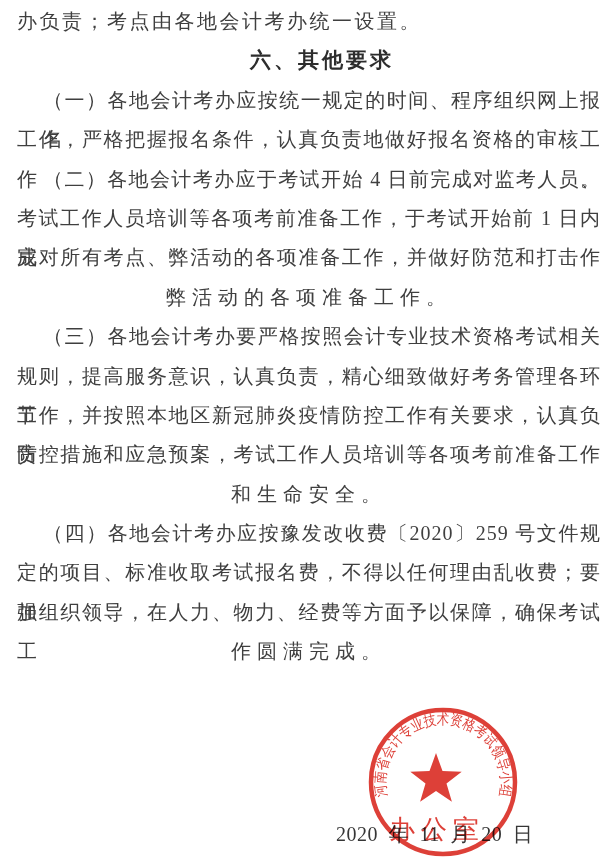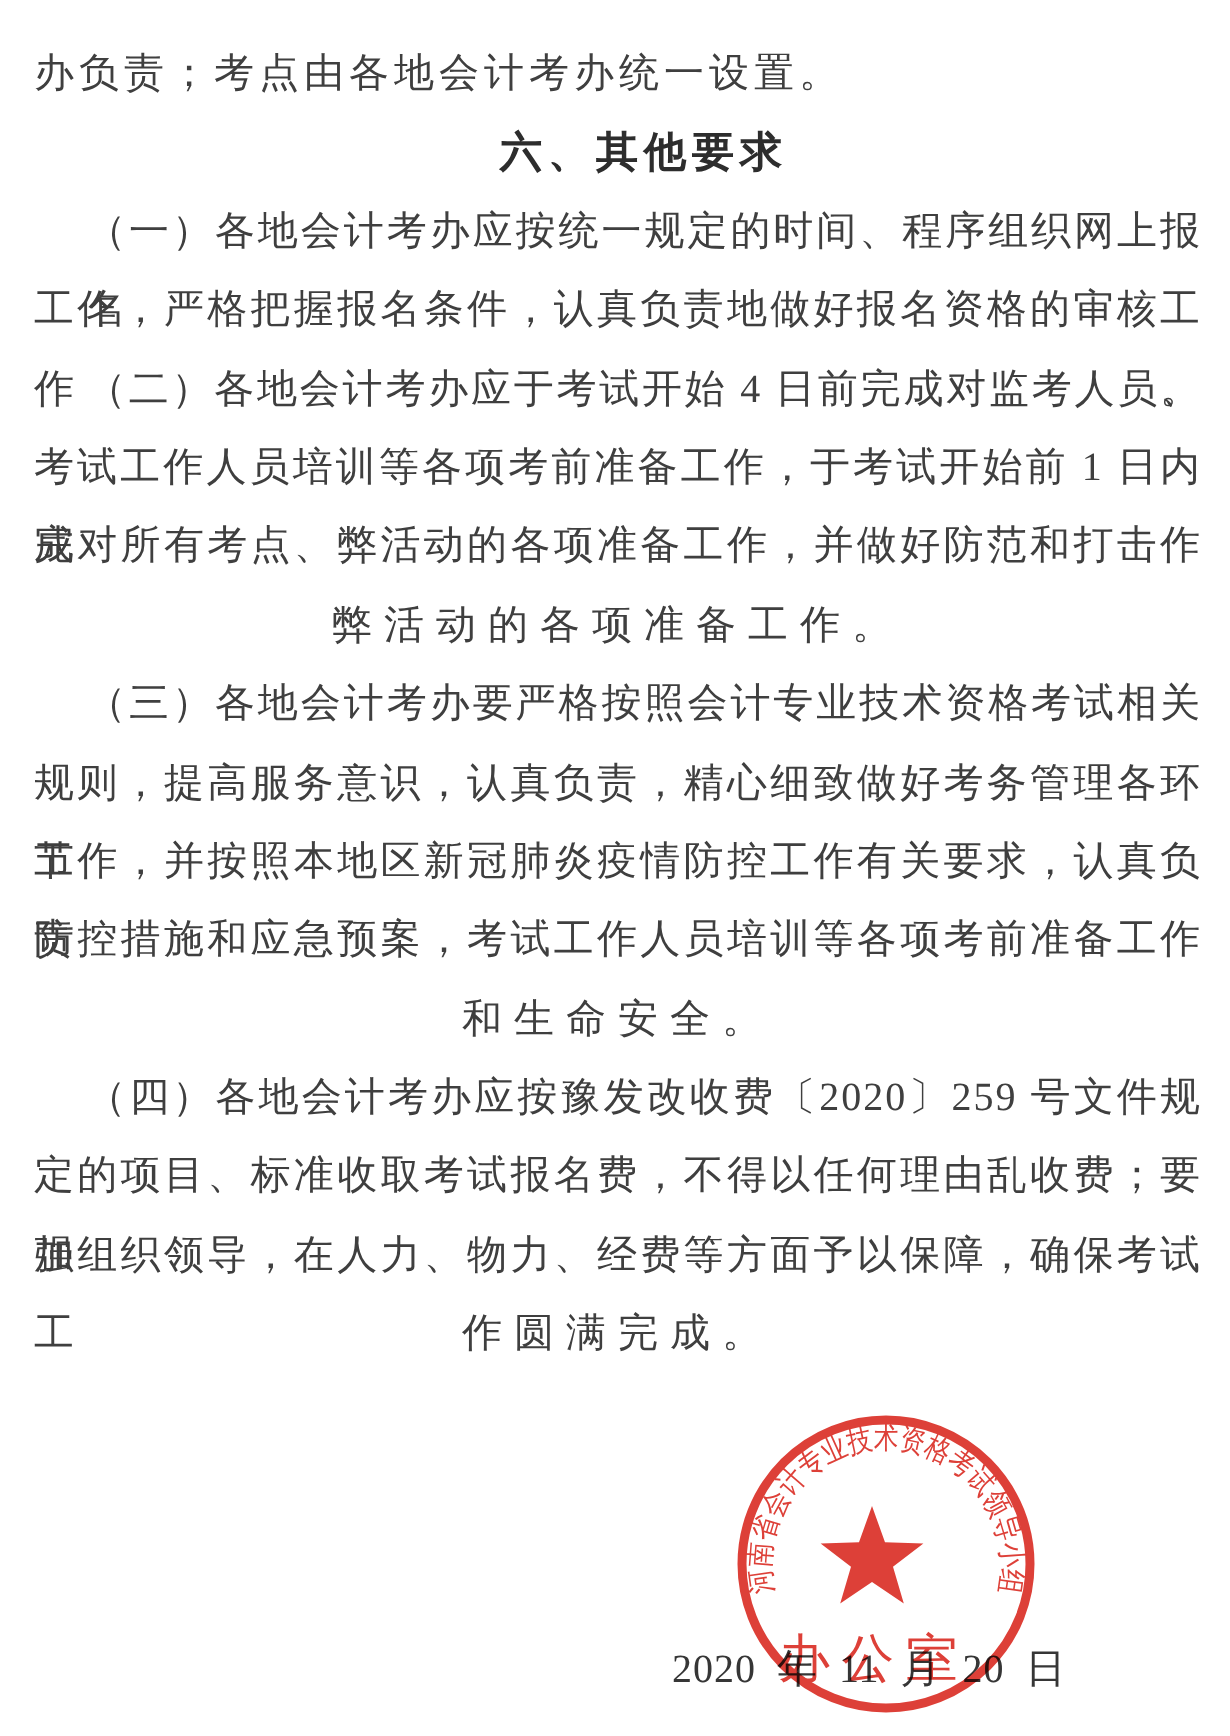--- a/index.html
+++ b/index.html
@@ -1,20 +1,20 @@
 <!DOCTYPE html>
 <html><head>
 <meta charset="utf-8">
 <style>
   html,body{margin:0;padding:0;background:#ffffff;}
   body{
     width:615px;height:868px;position:relative;overflow:hidden;
     font-family:"Liberation Serif","DejaVu Serif",serif;
   }
-  .page{position:absolute;left:17px;top:18px;width:584px;}
+  .page{position:absolute;left:17px;top:2px;width:584px;}
   .ln{
     height:39.4px;line-height:39.4px;font-size:20px;
     color:#3f3f3f;letter-spacing:1px;white-space:nowrap;
   }
   .j{ 
     white-space:normal;
     text-align:justify;text-align-last:justify;
     -moz-text-align-last:justify;
   }
   .ind{padding-left:26px;}

